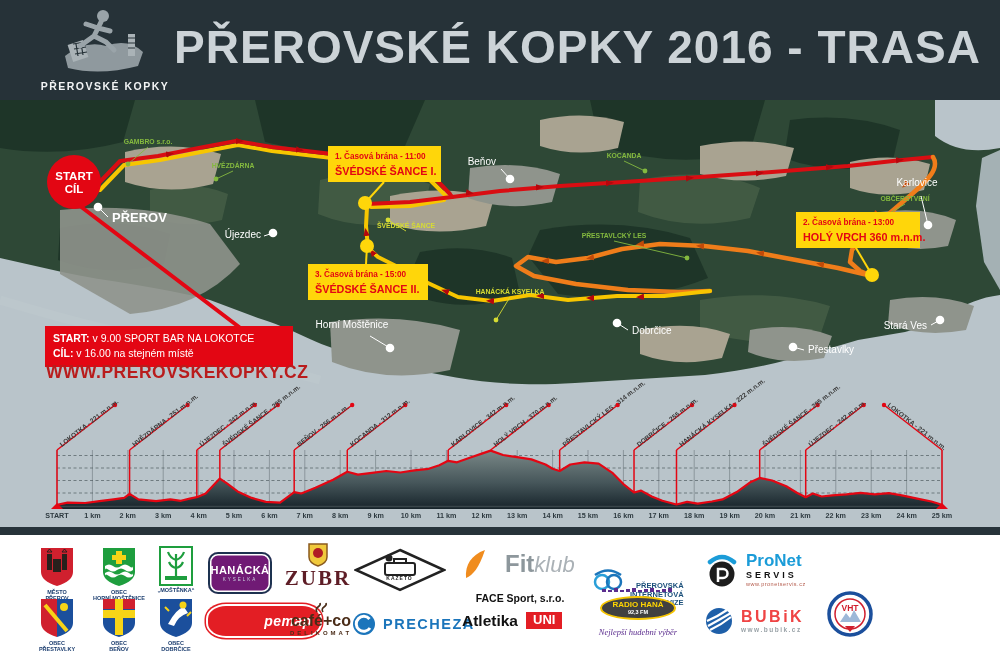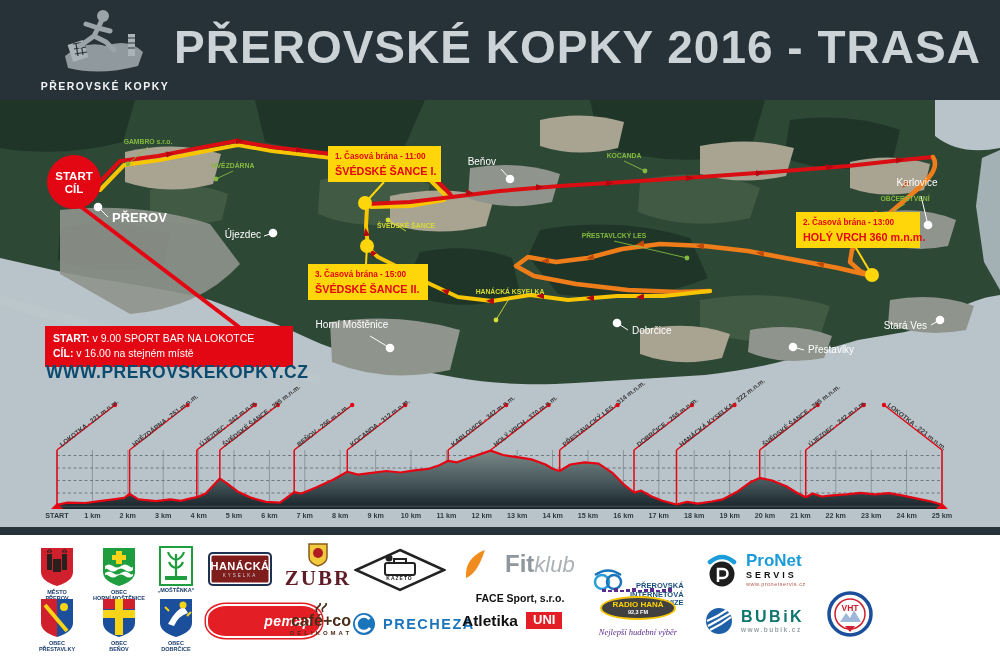--- a/index.html
+++ b/index.html
@@ -13,27 +13,27 @@
   .title{position:absolute;left:170px;right:15px;top:20px;margin:0;text-align:center;
          font-size:46px;font-weight:700;color:#ccd3d7;letter-spacing:1px;white-space:nowrap;}
   
   #overlay{position:absolute;left:0;top:100px;width:1000px;height:435px;display:block;}
   #overlay text{font-family:"Liberation Sans",sans-serif;}
   
   .infobox{position:absolute;left:45px;top:326px;width:232px;background:#e30613;color:#fff;
            padding:5px 8px 6px 8px;font-size:10.5px;line-height:1.45;font-weight:400;}
   .infobox b{font-weight:800;}
   .website{position:absolute;left:46px;top:362px;font-size:17.5px;font-weight:800;
-           color:#0c4a6e;letter-spacing:.5px;}
+           color:#b91c1c;letter-spacing:.5px;}
   
   .sponsors{position:absolute;left:0;top:535px;width:1000px;height:126px;background:#ffffff;}
   .sp{position:absolute;display:flex;flex-direction:column;align-items:center;gap:1px;}
   .sp-lines{display:flex;flex-direction:column;align-items:center;line-height:1.15;}
   .crest-cap{font-size:5.5px;font-weight:700;color:#1a3c6e;text-align:center;white-space:nowrap;}
-  .hanacka{background:#7f1d1d;border-radius:5px;width:64px;height:34px;justify-content:center;
+  .hanacka{background:#701a75;border-radius:10px;width:64px;height:42px;justify-content:center;
            box-shadow:inset 0 0 0 2px #1d3250, inset 0 0 0 3.5px #fff;}
   .hanacka-main{color:#fff;font-weight:700;font-size:11px;letter-spacing:.5px;}
   .hanacka-sub{color:#cdd6e2;font-size:4.5px;letter-spacing:2px;}
   .zubr-name{font-family:"Liberation Serif",serif;font-weight:700;font-size:21px;color:#5e1d26;
              letter-spacing:2px;margin-top:-3px;}
   .kazeto{position:relative;}
   .kazeto-text{position:absolute;top:28px;left:0;right:0;text-align:center;font-size:5px;
                font-weight:700;color:#222;letter-spacing:1px;}
   .fitklub .sp-lines{flex-direction:row;align-items:baseline;}
   .fitklub{flex-direction:row;align-items:center;gap:17px;}
@@ -63,21 +63,21 @@
   .atl-name{font-size:15.5px;font-weight:800;color:#111;}
   .atl-uni{background:#e31e24;color:#fff;font-weight:800;font-size:13px;padding:1px 7px;}
   .radiohana .sp-lines{background:#404040;border:2.5px solid #f5c400;border-radius:50%;
                        padding:2px 10px;margin-top:2px;}
   .rh1{color:#ffd500;font-weight:800;font-size:8px;white-space:nowrap;}
   .rh2{color:#fff;font-weight:700;font-size:5.5px;}
   .rh-script{font-family:"Liberation Serif",serif;font-style:italic;color:#5b2d8e;font-size:8.5px;
              white-space:nowrap;}
   .bubik{flex-direction:row;gap:7px;align-items:center;}
   .bubik .sp-lines{align-items:flex-start;}
-  .bubik-name{font-size:16px;font-weight:800;color:#0f766e;letter-spacing:2.5px;}
+  .bubik-name{font-size:16px;font-weight:800;color:#ef4444;letter-spacing:2.5px;}
   .bubik-url{font-size:6.5px;color:#9aa3a8;letter-spacing:1.5px;font-weight:700;}
 </style>
 </head>
 <body>
 
 <div class="poster">
 
   <div class="hdr">
     <div class="logo">
       <svg width="130" height="70" viewBox="0 0 130 70">

